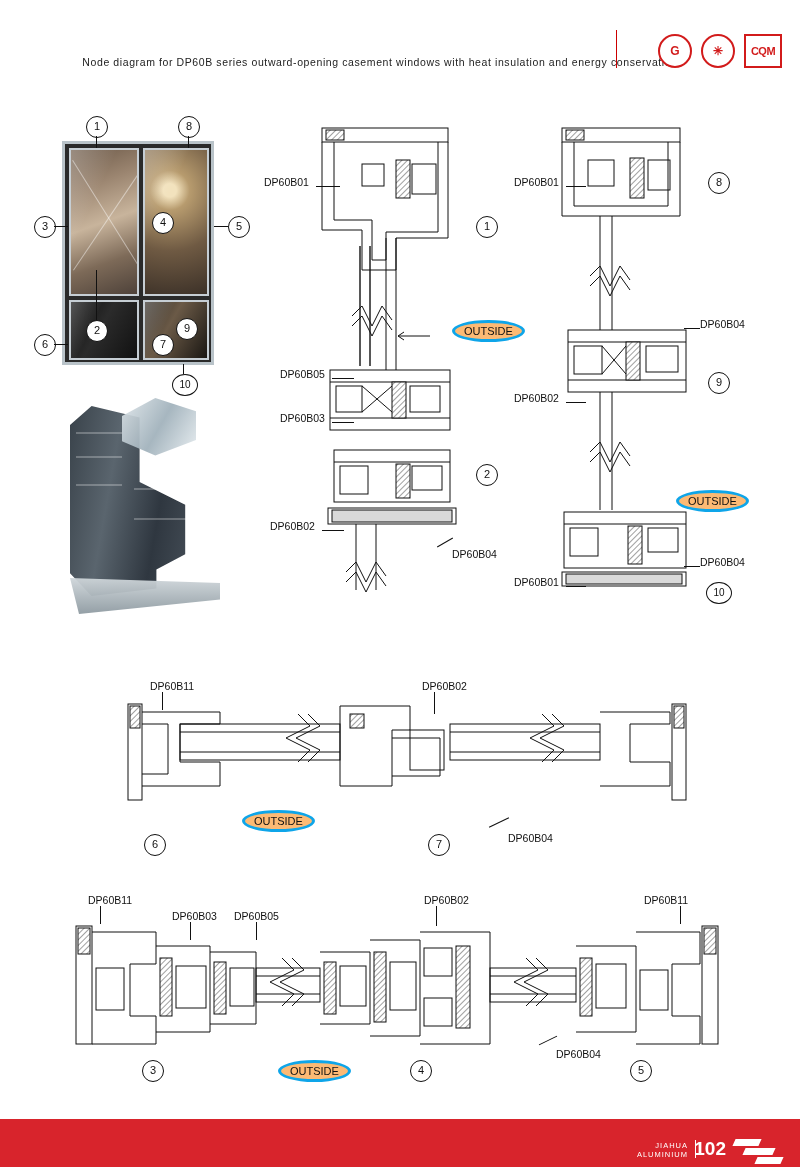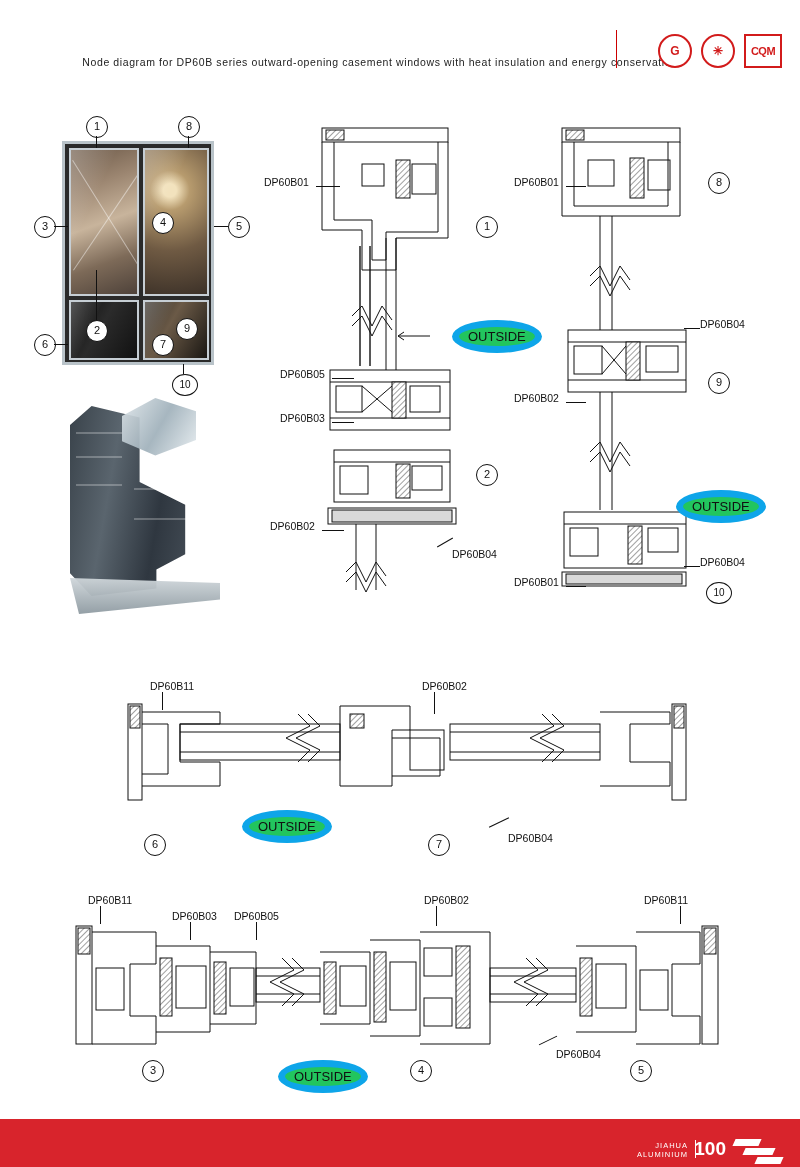--- a/index.html
+++ b/index.html
@@ -40,22 +40,22 @@
   }
 
   
   .callout{
     position:absolute;border:1px solid #111;border-radius:50%;
     width:20px;height:20px;line-height:19px;text-align:center;
     font-size:11px;background:#fff;color:#111;
   }
   .callout.wide{width:24px;height:20px;line-height:19px;border-radius:50%;font-size:10px;}
   .oval{
-    position:absolute;border:7px solid #0ea5e9;border-radius:50%;
-    padding:2px 9px;font-size:13px;background:#22c55e;white-space:nowrap;
+    position:absolute;border:3px solid #0ea5e9;border-radius:50%;
+    padding:2px 9px;font-size:11px;background:#fdba74;white-space:nowrap;
   }
   .lbl{
     position:absolute;font-size:10.5px;color:#111;white-space:nowrap;
   }
   .leader{
     position:absolute;background:#111;height:1px;
   }
   .leader.v{width:1px;height:auto;}
 
   
@@ -415,19 +415,19 @@
 <div class="oval" style="left:278px;top:1060px;">OUTSIDE</div>
 <div class="callout" style="left:410px;top:1060px;">4</div>
 <div class="callout" style="left:630px;top:1060px;">5</div>
 
 <div class="footer">
   <div class="footer-brand">
     <div>JIAHUA</div>
     <div>ALUMINIUM</div>
   </div>
   <div class="footer-sep"></div>
-  <div class="footer-page">100</div>
+  <div class="footer-page">102</div>
   <div class="footer-slash">
     <div class="fs" style="left:2px;top:4px;width:26px;"></div>
     <div class="fs" style="left:12px;top:13px;width:30px;"></div>
     <div class="fs" style="left:24px;top:22px;width:26px;"></div>
   </div>
 </div>
 
 </body></html>

